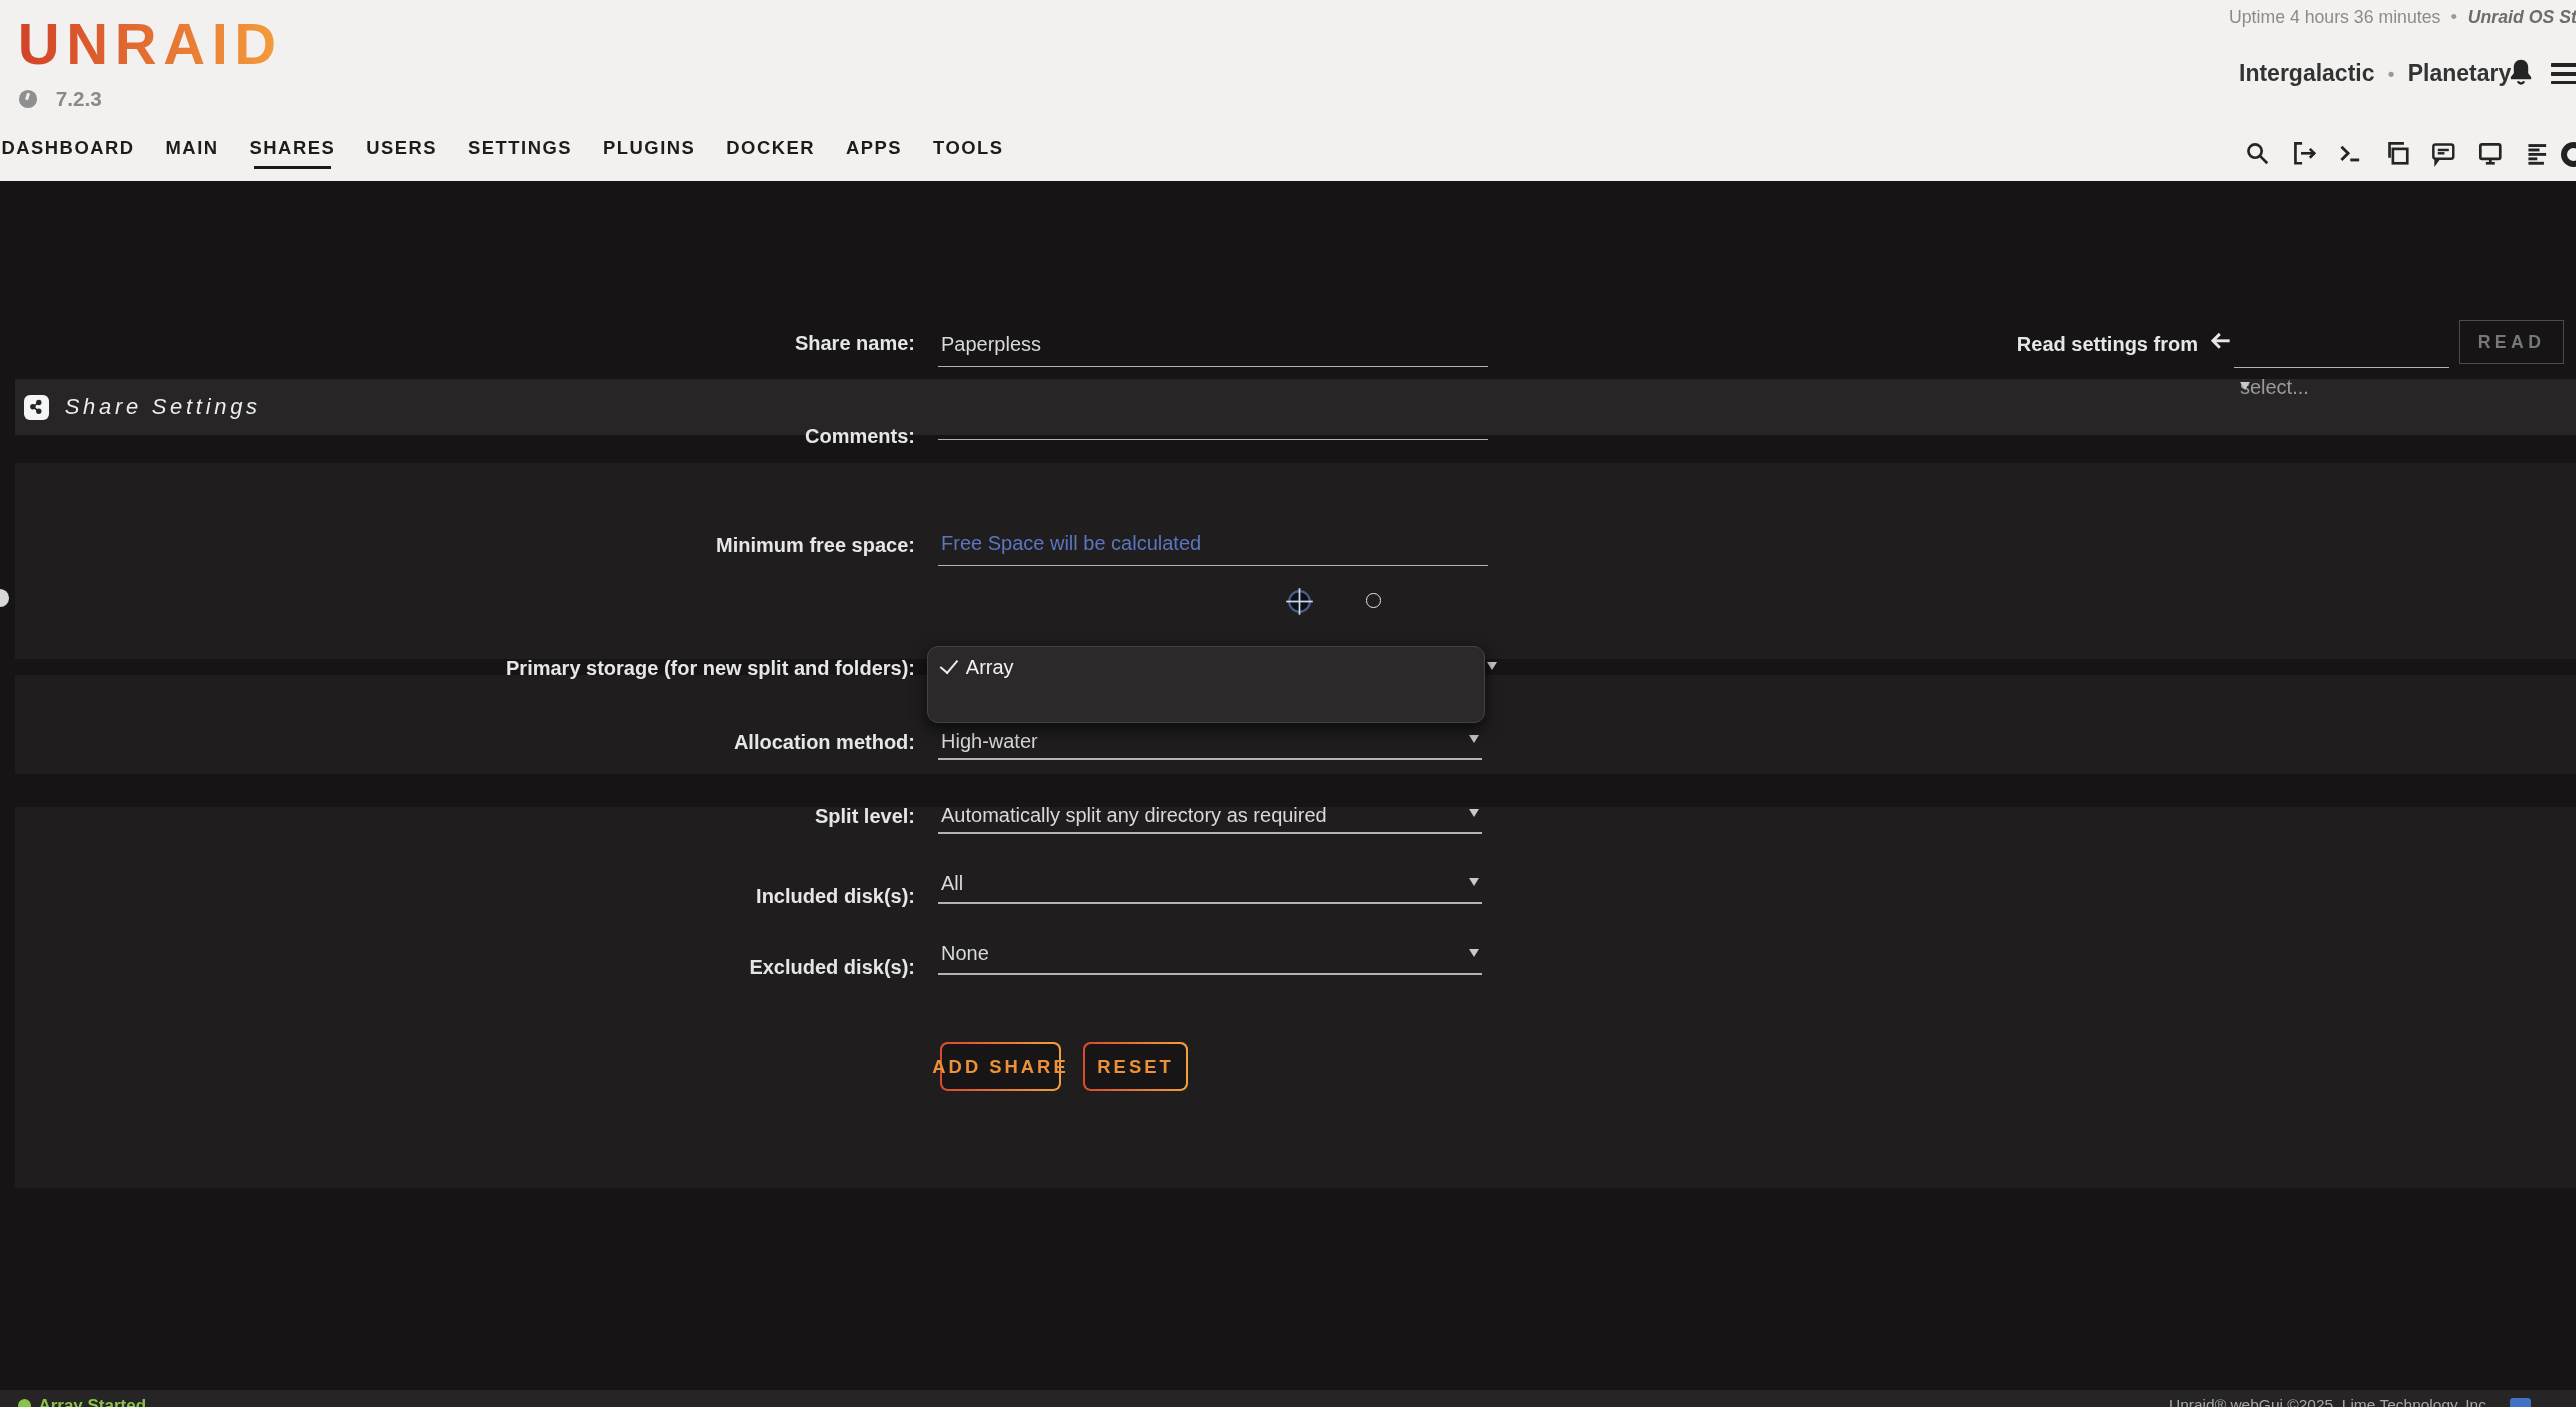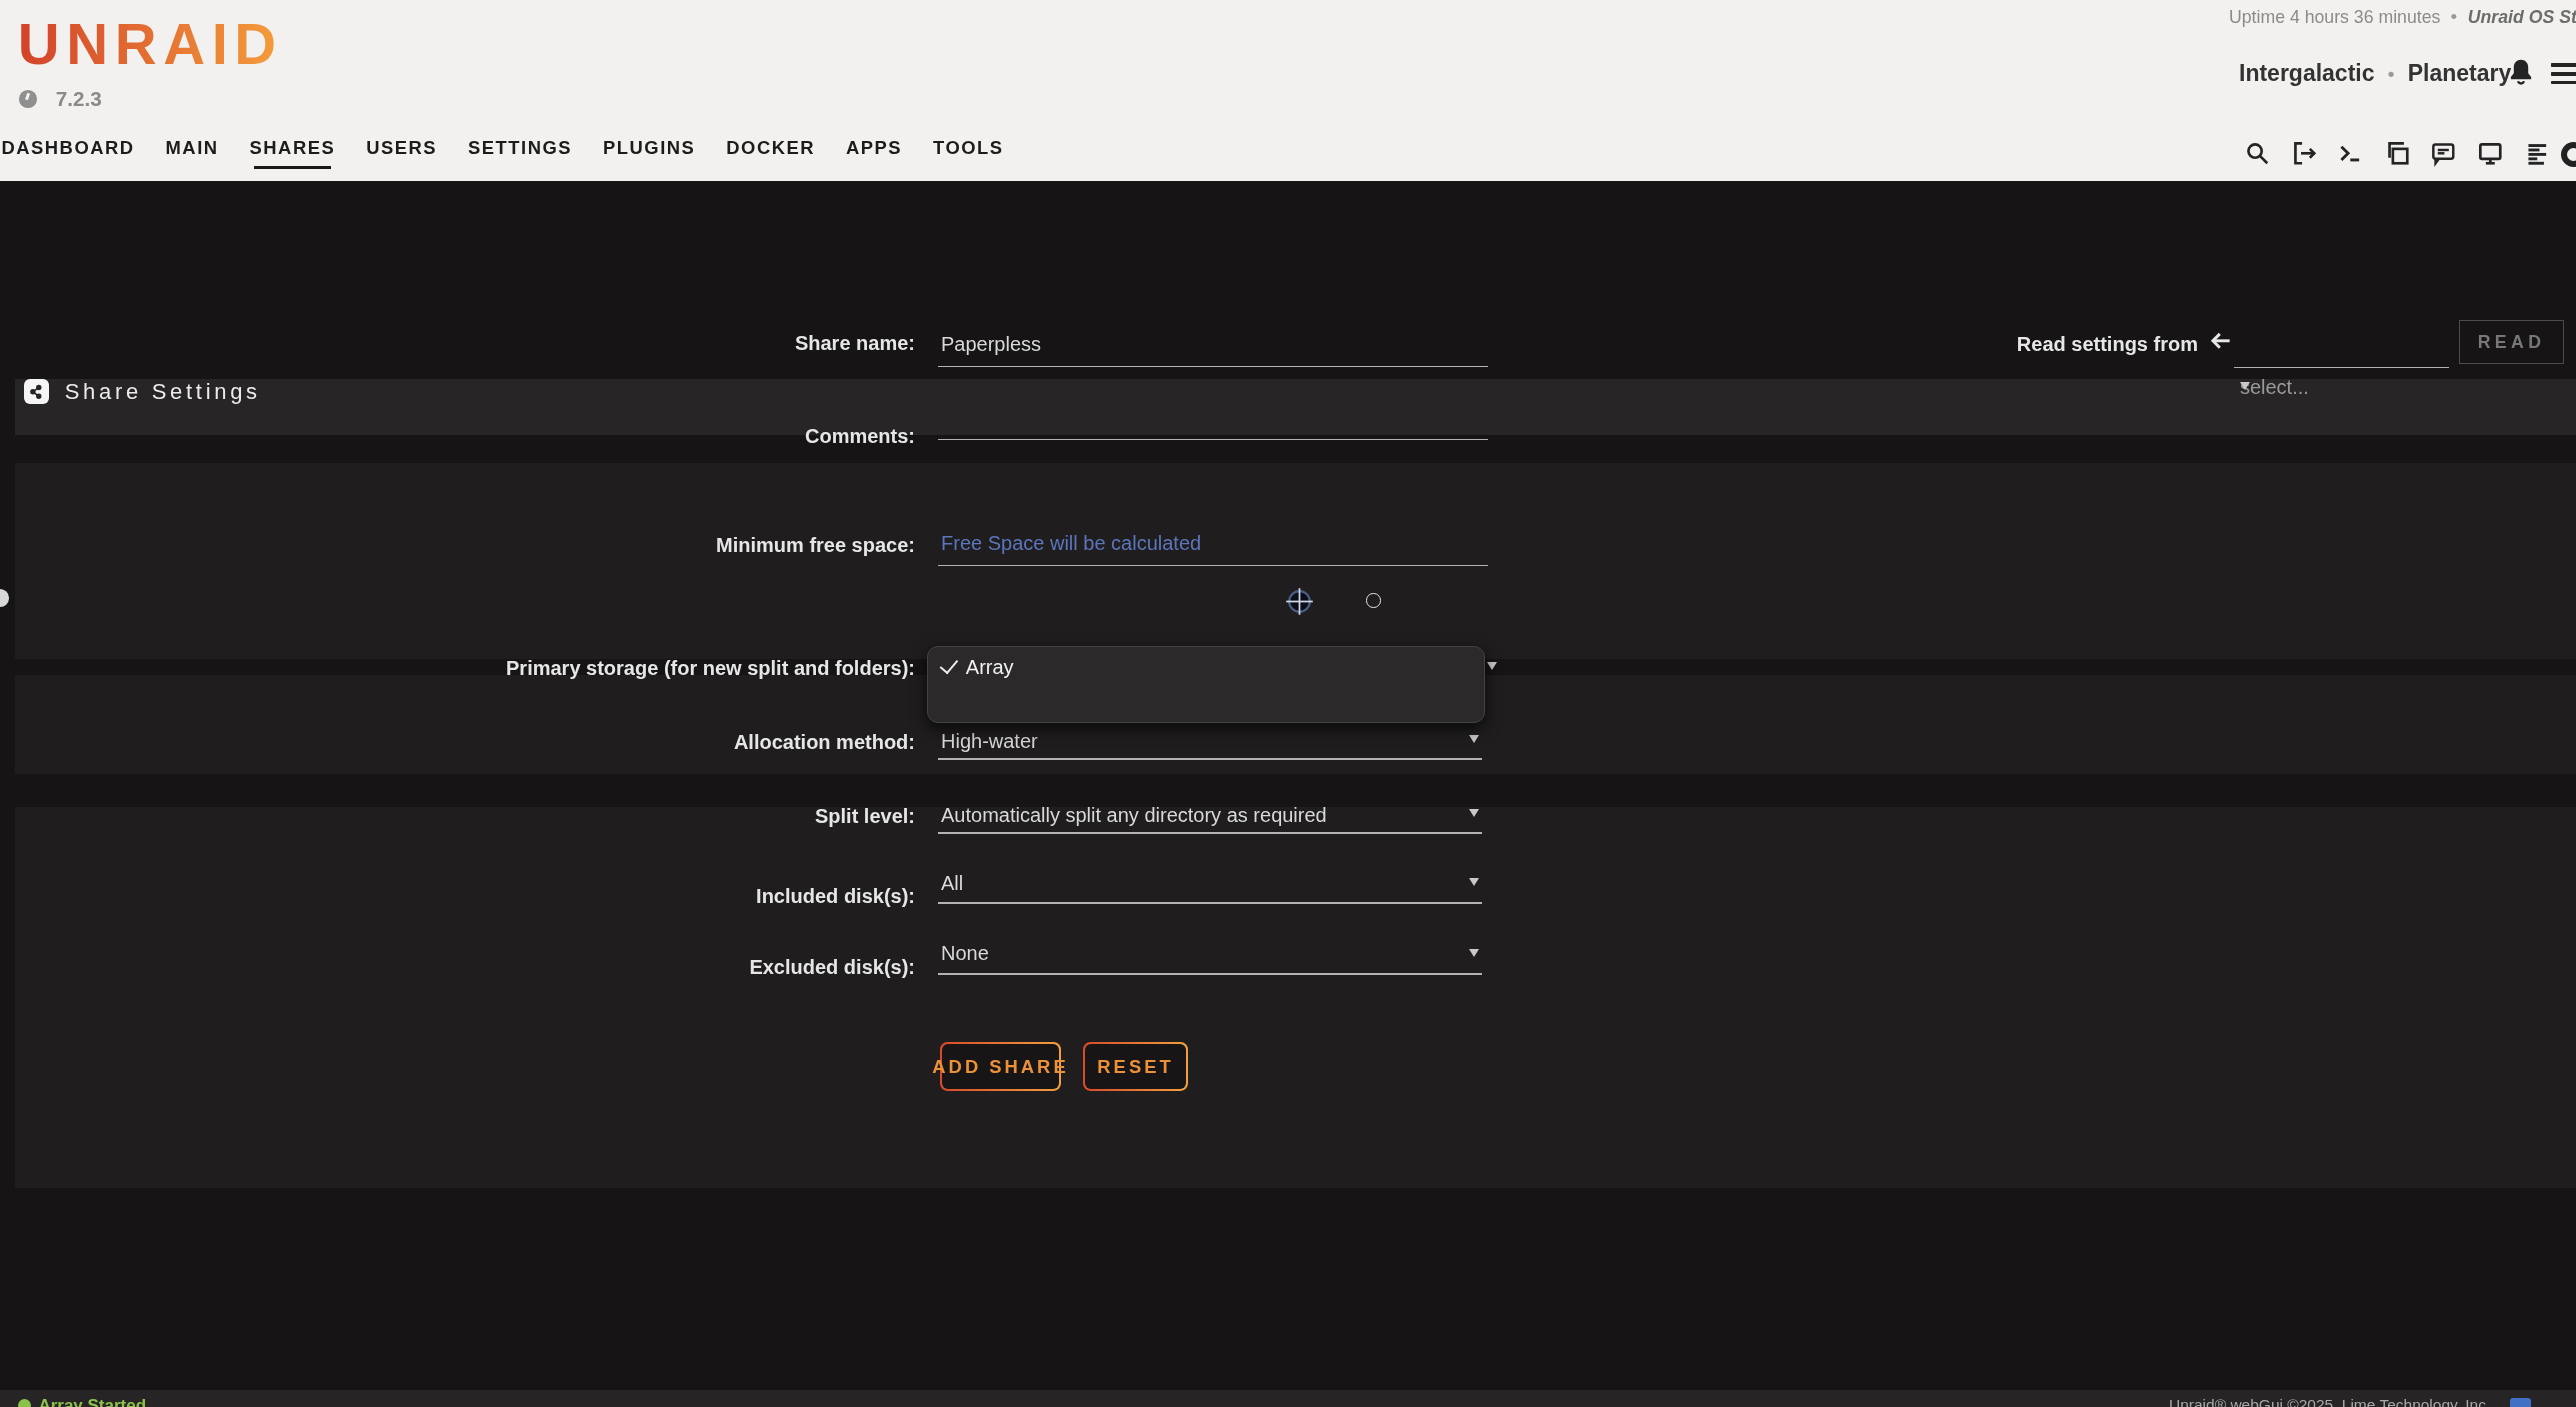--- a/index.html
+++ b/index.html
@@ -22,21 +22,21 @@
   .burger div{height:3.7px;background:#242424;margin-bottom:5.2px;border-radius:0.7px;}
   .nav{position:absolute;left:1.5px;top:137px;display:flex;gap:31px;}
   .nav a{font-size:18.4px;font-weight:bold;letter-spacing:1.5px;color:#1c1c1c;text-decoration:none;padding-bottom:5.9px;position:relative;}
   .nav a.active::after{content:"";position:absolute;left:4.4px;right:4.4px;bottom:-4.4px;height:3.7px;background:#1a1a1a;}
   .tools{position:absolute;left:2244px;top:140px;display:flex;gap:20px;align-items:center;}
   .tools button{width:26.6px;height:26.6px;border:none;background:none;padding:0;cursor:pointer;color:#242424;}
   .tools svg{width:26.6px;height:26.6px;display:block;}
   .half-donut{position:absolute;left:2561px;top:142px;width:25px;height:25px;border-radius:50%;border:6.6px solid #222;box-sizing:border-box;background:none;}
   
   .pagebody{position:absolute;top:181px;left:0;width:100%;bottom:0;background:#161414;}
-  .tbar{position:absolute;top:198px;left:14.8px;right:0;height:56px;background:#272525;display:flex;align-items:flex-start;}
+  .tbar{position:absolute;top:198px;left:14.8px;right:0;height:56px;background:#272525;display:flex;align-items:center;font-style:italic;}
   .tbar-icon{width:25px;height:25px;background:#f5f5f5;border-radius:5.9px;margin-left:8.9px;display:flex;align-items:center;justify-content:center;}
   .tbar-title{color:#ececec;font-size:22px;letter-spacing:3.7px;margin-left:16px;}
   .panel{position:absolute;left:14.8px;right:0;background:#1f1d1d;}
   .pA{top:282px;height:196px;} .pB{top:494px;height:99px;} .pC{top:626px;height:381px;}
   .flabel{position:absolute;width:472px;left:443px;text-align:right;font-size:20px;font-weight:bold;color:#e6e6e6;white-space:nowrap;}
   .fvalue{position:absolute;left:941px;font-size:20px;color:#d9d9d9;white-space:nowrap;}
   .uline{position:absolute;left:938px;width:544px;height:1.5px;background:#b3b3b3;}
   .txt{position:absolute;left:938px;width:544px;height:44px;background:transparent;border:none;outline:none;
        border-bottom:1.5px solid #b3b3b3;color:#d9d9d9;font-size:20px;font-family:"Liberation Sans",sans-serif;padding:0 3px;}
   .txt::placeholder{color:#5b76bd;opacity:1;}

